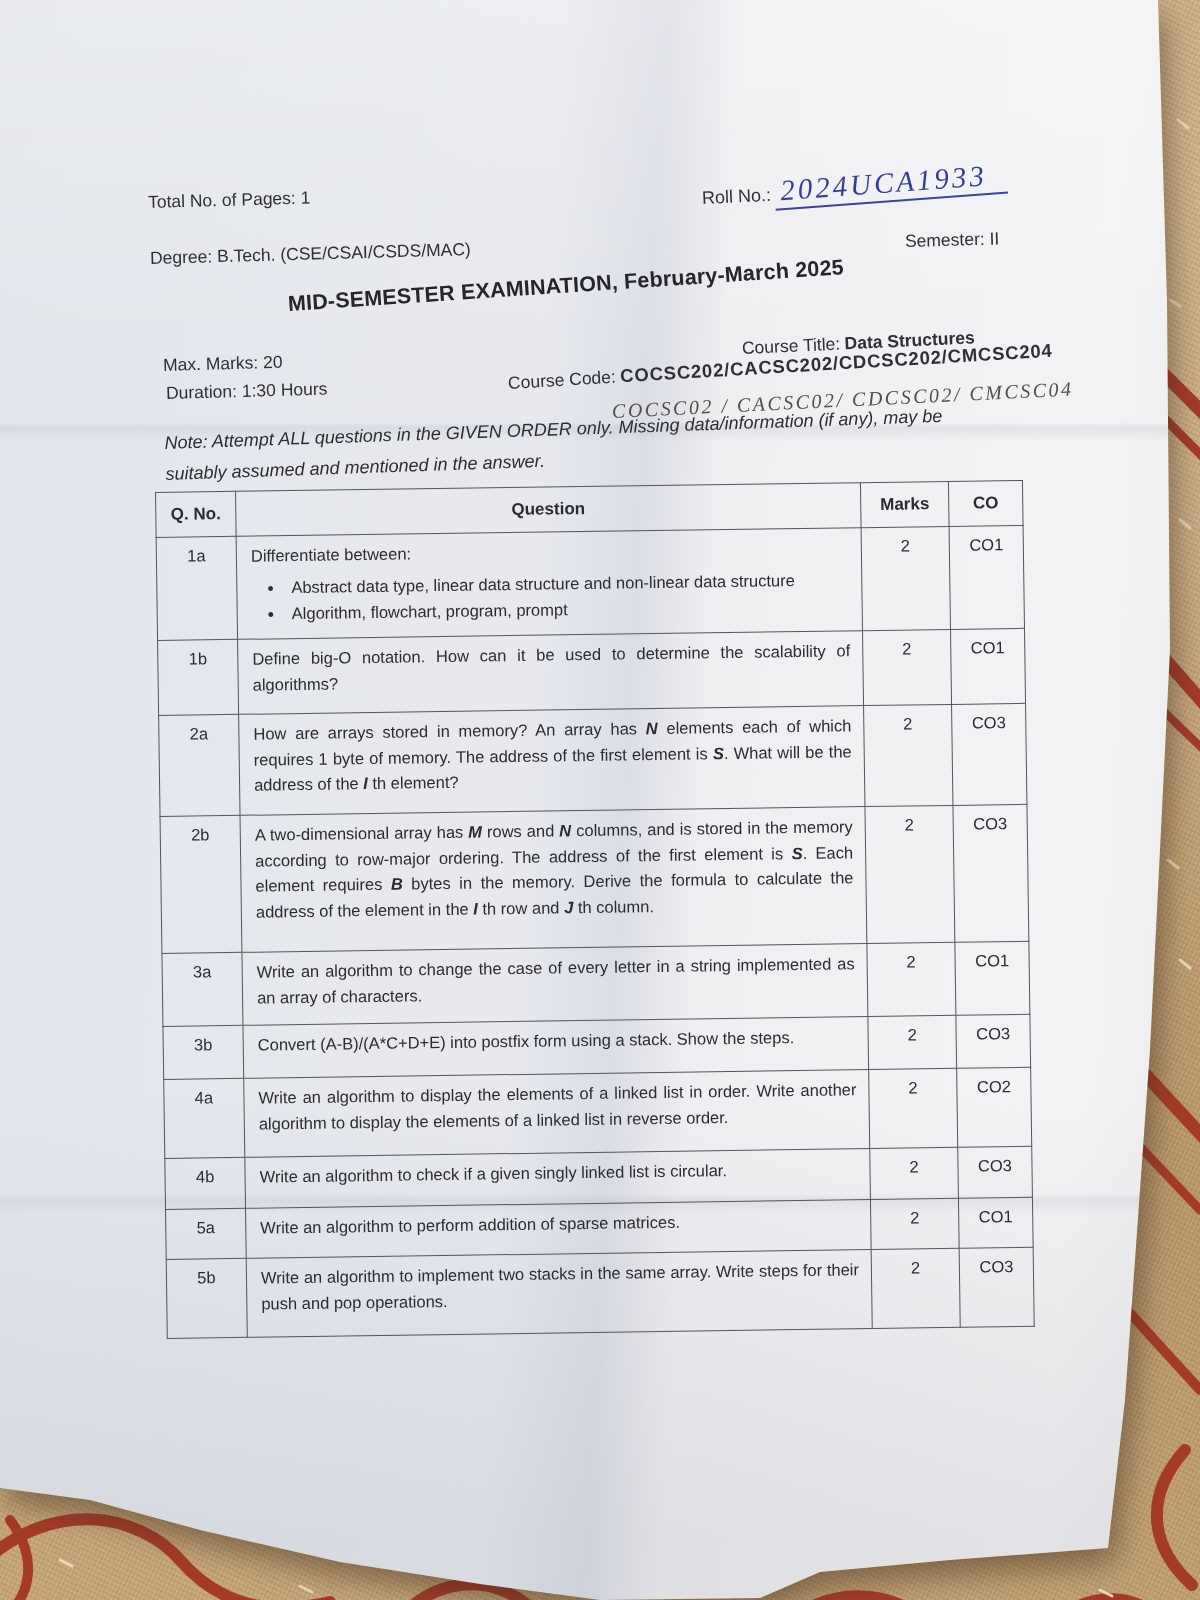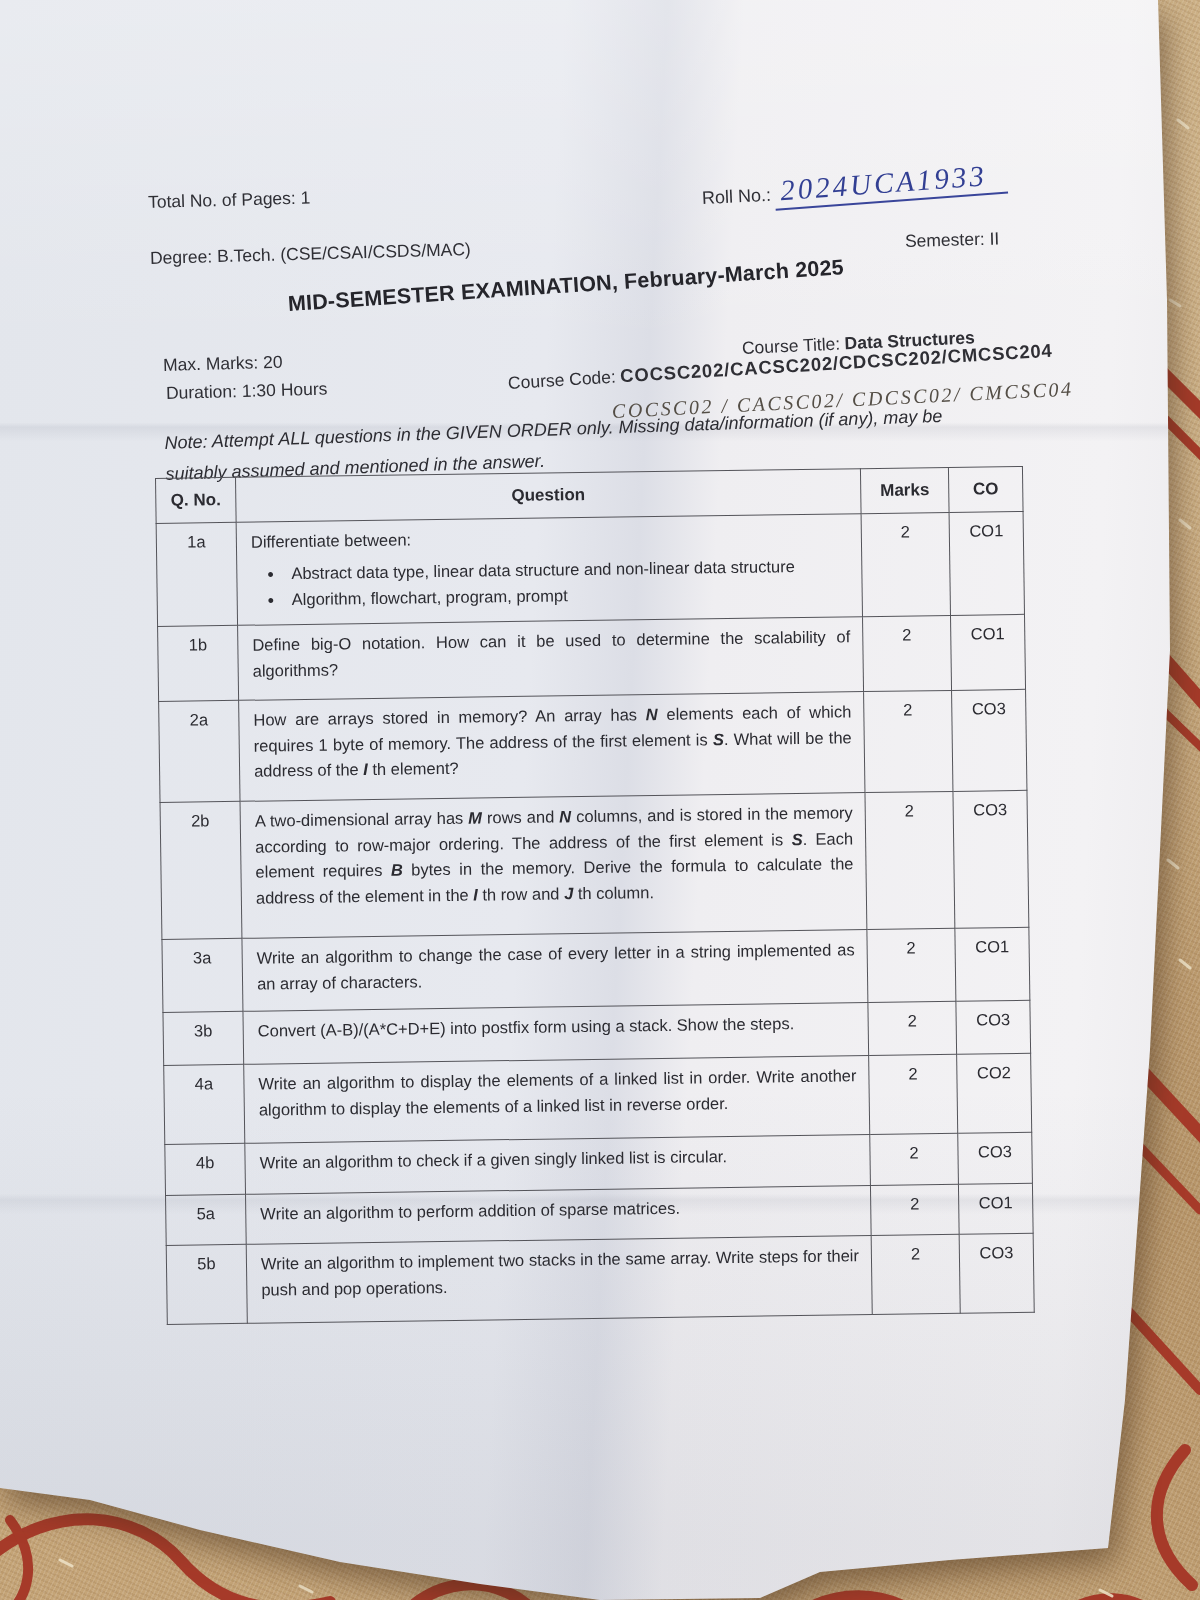--- a/index.html
+++ b/index.html
@@ -129,21 +129,21 @@
 
     <div class="abs t17 tilt1" style="left:166px;top:383px;">Duration: 1:30 Hours</div>
 
     <div class="abs hand-code" style="left:612px;top:400px;">COCSC02 / CACSC02/ CDCSC02/ CMCSC04</div>
 
     <div class="abs note" style="left:164px;top:428px;">
       <div>Note: Attempt ALL questions in the GIVEN ORDER only. Missing data/information (if any), may be</div>
       <div>suitably assumed and mentioned in the answer.</div>
     </div>
 
-    <div class="abs" style="left:155px;top:478px;">
+    <div class="abs" style="left:155px;top:492px;">
       <table class="qt">
         <colgroup>
           <col class="col-qno">
             <col class="col-q">
             <col class="col-m">
             <col class="col-co">
         </colgroup>
         <thead>
           <tr>
             <th>Q. No.</th>

